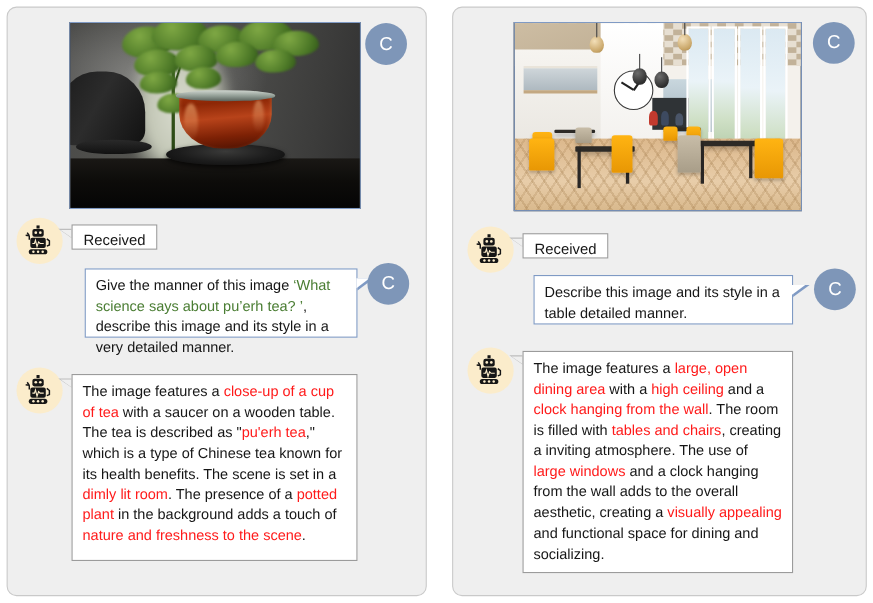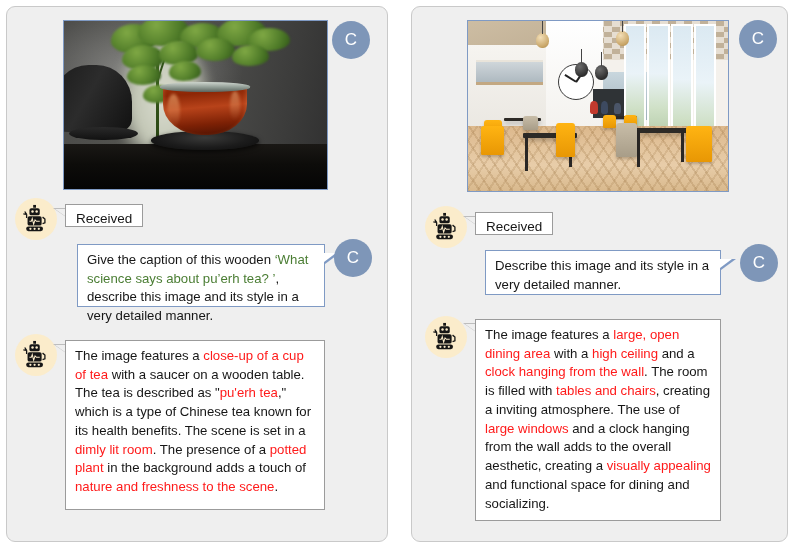--- a/index.html
+++ b/index.html
@@ -315,21 +315,21 @@
       </svg>
     </div>
 
     <div class="tail tail-left" style="position:absolute;left:46px;top:201px;"></div>
     <div class="tail tail-left-inner" style="position:absolute;left:48px;top:202px;"></div>
     <div class="bubble received" id="bubble-left-received" style="left:58px;top:197px;">
       <span class="txt">Received</span>
     </div>
 
     <div class="bubble blue" id="bubble-left-prompt" style="left:70px;top:237px;">
-      <span class="txt">Give the caption of this wooden </span><span class="txt hl-green">‘What science says about pu’erh tea? ’</span><span class="txt">, describe this image and its style in a very detailed manner.</span>
+      <span class="txt">Give the manner of this image </span><span class="txt hl-green">‘What science says about pu’erh tea? ’</span><span class="txt">, describe this image and its style in a very detailed manner.</span>
     </div>
     <div class="tail tail-right" style="position:absolute;left:318px;top:246px;"></div>
     <div class="tail tail-right-inner" style="position:absolute;left:317px;top:246px;"></div>
     <div class="cbadge" id="cbadge-left-prompt" style="left:327px;top:232px;">C</div>
 
     <div class="avatar" id="avatar-left-answer" style="left:8px;top:327px;">
       <svg width="30" height="30" viewBox="0 0 32 32">
         <rect x="13" y="1" width="3" height="3" fill="#161616"></rect>
         <rect x="9" y="4.5" width="11" height="7.5" rx="2" fill="#161616"></rect>
         <circle cx="12.3" cy="8" r="1.3" fill="#fbeccb"></circle>
@@ -413,21 +413,21 @@
           <circle cx="19" cy="26.5" r="1.2" fill="#fbeccb"></circle>
       </svg>
     </div>
     <div class="tail tail-left" style="position:absolute;left:51px;top:209px;"></div>
     <div class="tail tail-left-inner" style="position:absolute;left:53px;top:210px;"></div>
     <div class="bubble received" id="bubble-right-received" style="left:63px;top:205px;">
       <span class="txt">Received</span>
     </div>
 
     <div class="bubble blue" id="bubble-right-prompt" style="left:73px;top:243px;">
-      <span class="txt">Describe this image and its style in a very detailed manner.</span>
+      <span class="txt">Describe this image and its style in a table detailed manner.</span>
     </div>
     <div class="tail tail-right" style="position:absolute;left:309px;top:252px;"></div>
     <div class="tail tail-right-inner" style="position:absolute;left:308px;top:252px;"></div>
     <div class="cbadge" id="cbadge-right-prompt" style="left:328px;top:237px;">C</div>
 
     <div class="avatar" id="avatar-right-answer" style="left:13px;top:309px;">
       <svg width="30" height="30" viewBox="0 0 32 32">
         <rect x="13" y="1" width="3" height="3" fill="#161616"></rect>
         <rect x="9" y="4.5" width="11" height="7.5" rx="2" fill="#161616"></rect>
         <circle cx="12.3" cy="8" r="1.3" fill="#fbeccb"></circle>

